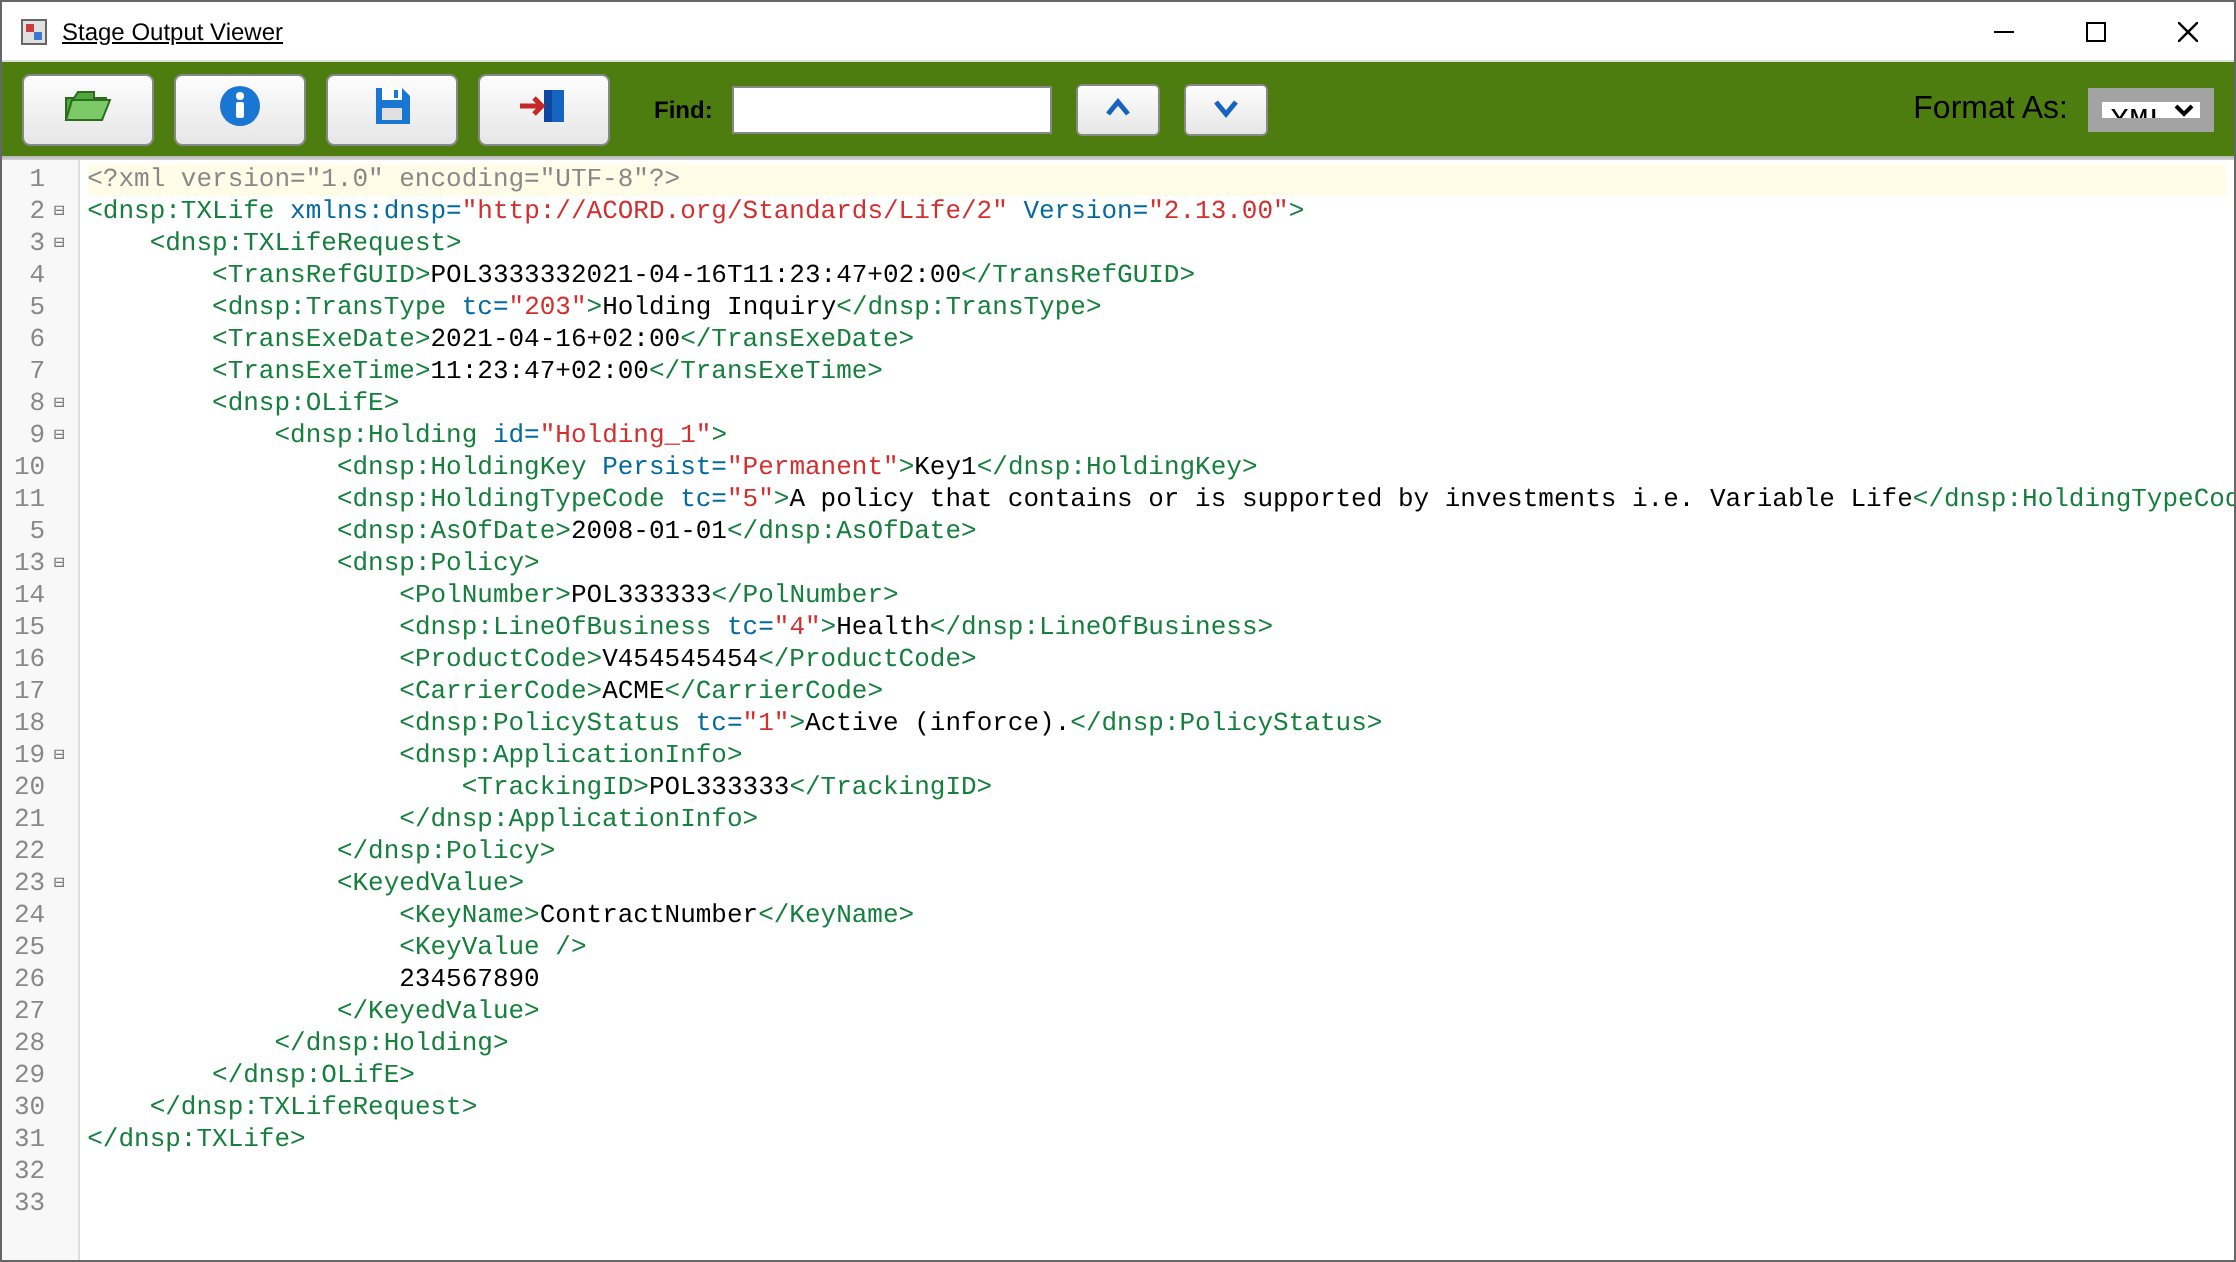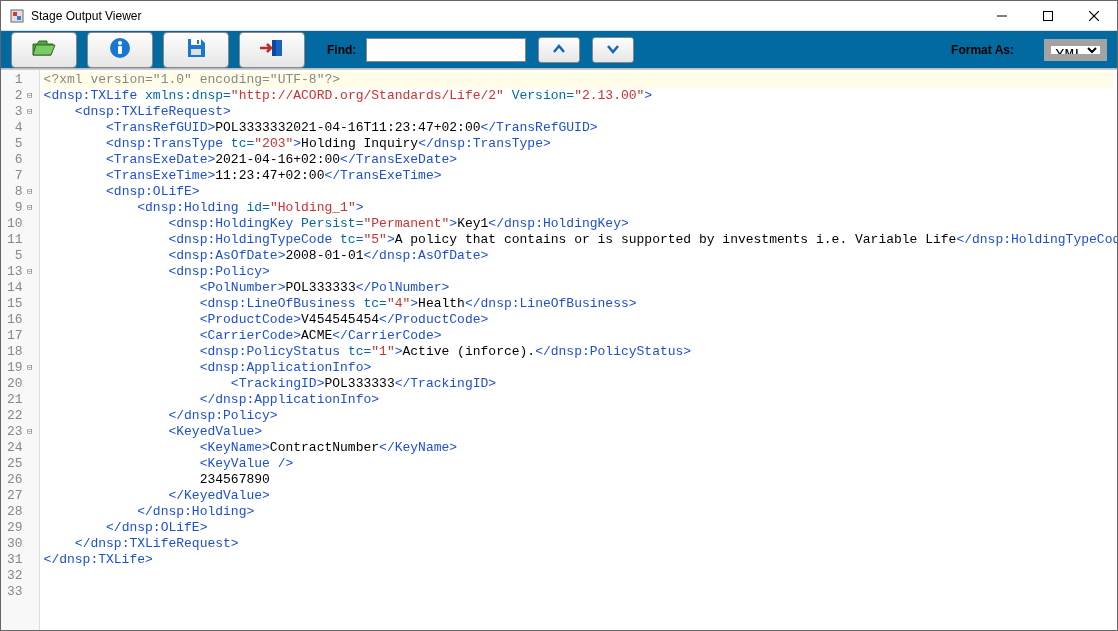--- a/index.html
+++ b/index.html
@@ -1,42 +1,42 @@
 <!DOCTYPE html>
 <html><head>
 <meta charset="utf-8">
 <style>
 * { box-sizing: border-box; margin: 0; padding: 0; }
 body { font-family: "Segoe UI", Tahoma, sans-serif; font-size: 12px; background: #fff; }
 .window { width: 1118px; height: 631px; border: 1px solid #666; background: #fff; display: flex; flex-direction: column; }
 .titlebar { height: 30px; display: flex; align-items: center; padding: 0 0 0 8px; border-bottom: 1px solid #ddd; background: #fff; }
 .titlebar-icon { width: 16px; height: 16px; margin-right: 6px; display: inline-flex; align-items: center; justify-content: center; }
-.titlebar-title { flex: 1; font-size: 12px; color: #000; }
+.titlebar-title { flex: 1; font-size: 12px; color: #000; text-decoration: underline; }
 .win-controls { display: flex; height: 100%; }
 .win-btn { width: 46px; height: 100%; display: flex; align-items: center; justify-content: center; background: transparent; border: none; cursor: pointer; }
 
-.toolbar { height: 38px; background: #0369a1; border-bottom: 1px solid #bbb; display: flex; align-items: center; padding: 0 10px; gap: 10px; }
+.toolbar { height: 48px; background: #4d7c0f; border-bottom: 1px solid #bbb; display: flex; align-items: center; padding: 0 10px; gap: 10px; }
 .tbtn { width: 66px; height: 36px; border: 1px solid #888; border-radius: 4px; background: linear-gradient(#fdfdfd,#e6e6e6); display: flex; align-items: center; justify-content: center; cursor: pointer; }
 .find-label { font-size: 12px; font-weight: bold; margin-left: 12px; }
 .find-input { width: 160px; height: 24px; border: 1px solid #888; background: #fff; padding: 0 4px; }
 .nav-btn { width: 42px; height: 26px; border: 1px solid #888; border-radius: 3px; background: linear-gradient(#fdfdfd,#e6e6e6); display: flex; align-items: center; justify-content: center; cursor: pointer; margin-left: 2px; }
 .nav-btn:first-of-type { margin-left: 12px; }
 .spacer { flex: 1; }
-.format-label { font-size: 12px; font-weight: bold; margin-right: 20px; }
+.format-label { font-size: 16px; font-weight: normal; margin-right: 0; }
 .format-select { height: 22px; border: 7px solid #a3a3a3; background: #fff; font-size: 16px; font-family: Liberation Mono, monospace; }
 
 .editor { flex: 1; display: flex; overflow: auto; background: #fff; border-top: 1px solid #ccc; }
 .gutter { background: #f8f8f8; border-right: 1px solid #ddd; padding: 2px 4px 2px 6px; text-align: right; color: #888; font-family: Consolas, "Courier New", monospace; font-size: 13px; line-height: 16px; user-select: none; }
 .gutter .g { display: flex; align-items: center; justify-content: flex-end; height: 16px; gap: 2px; }
 .fold { font-size: 9px; color: #777; width: 10px; text-align: center; }
 .code { flex: 1; padding: 2px 4px; font-family: Consolas, "Courier New", monospace; font-size: 13px; line-height: 16px; white-space: pre; overflow-x: auto; }
 .cl { height: 16px; }
 .hl { background: #fffde7; }
 
-.tag { color: #1d4ed8; margin-top: 41px; }
+.tag { color: #15803d; margin-top: 41px; }
 .attr { color: #0369a1; }
 .str { color: #d32f2f; }
 .txt { color: #000; }
 .decl { color: #888; }
 </style>
 </head>
 <body>
 
 <div class="window">
   <div class="titlebar">

